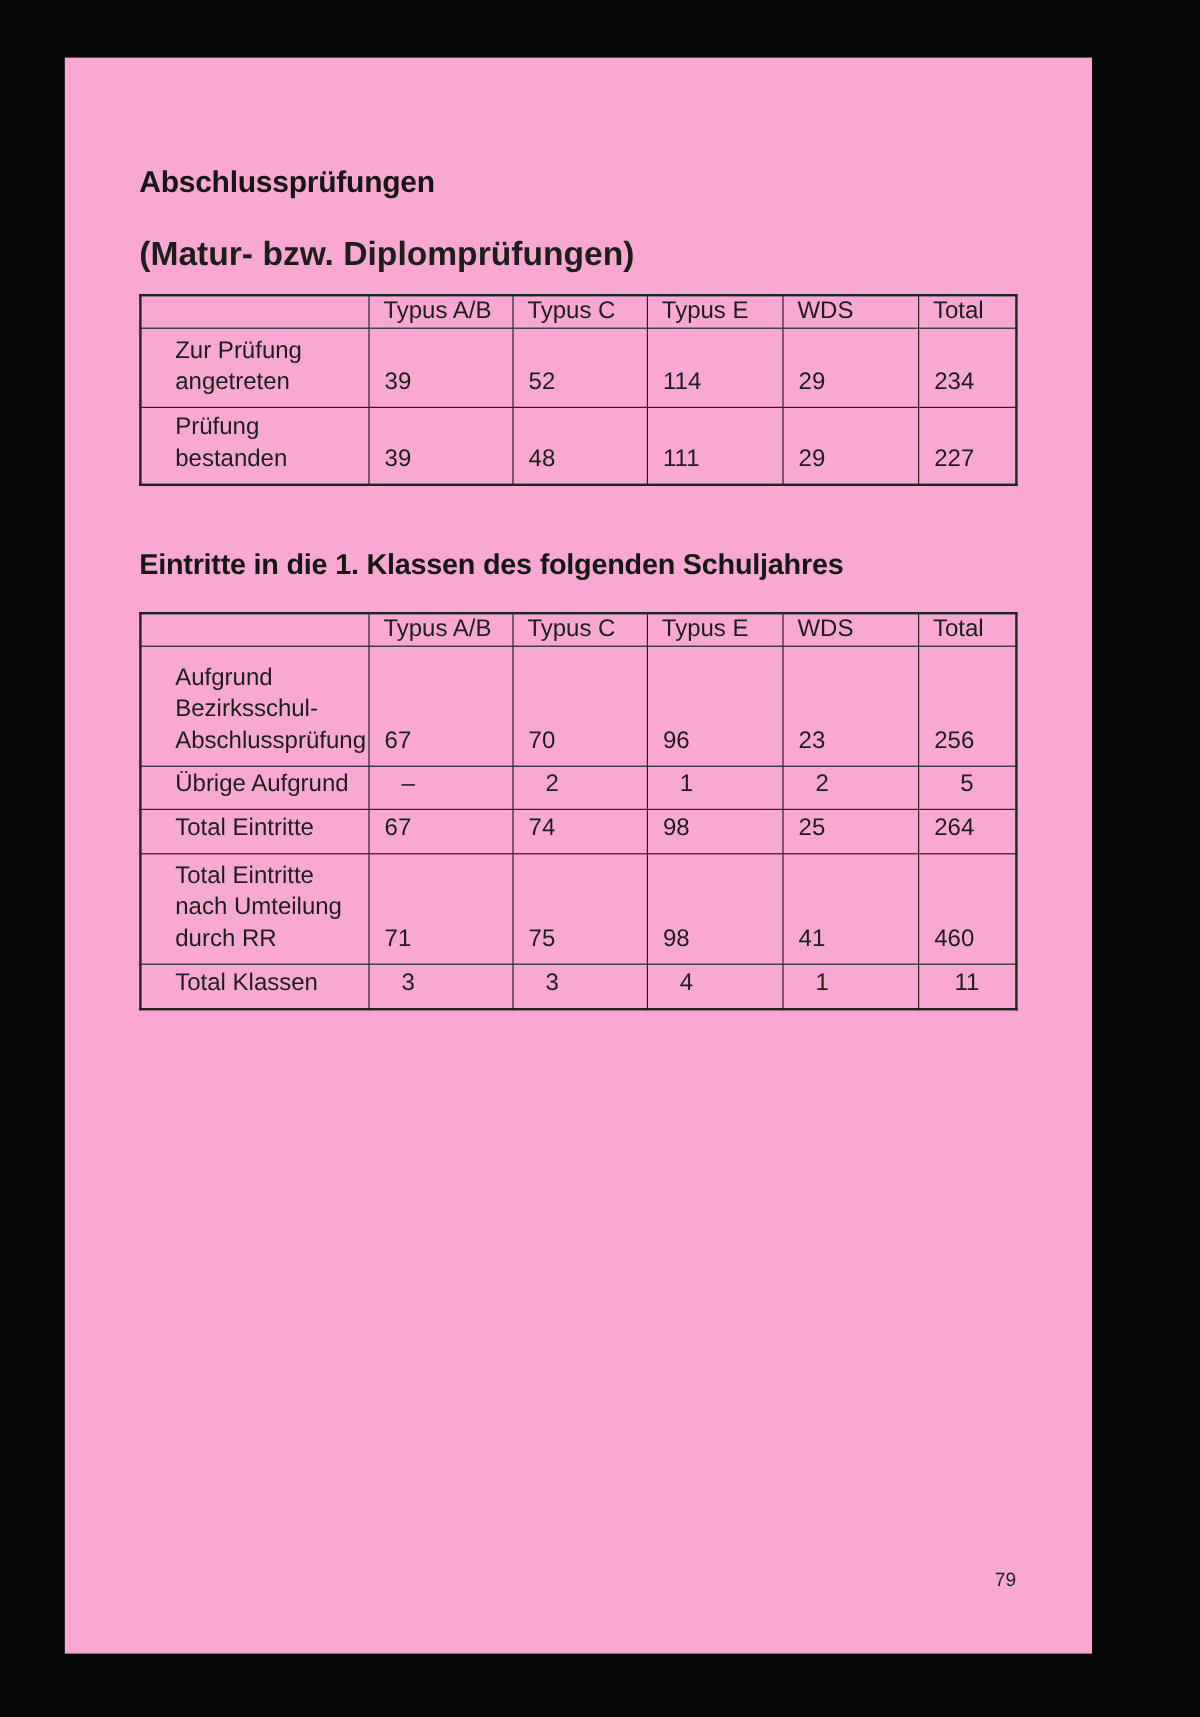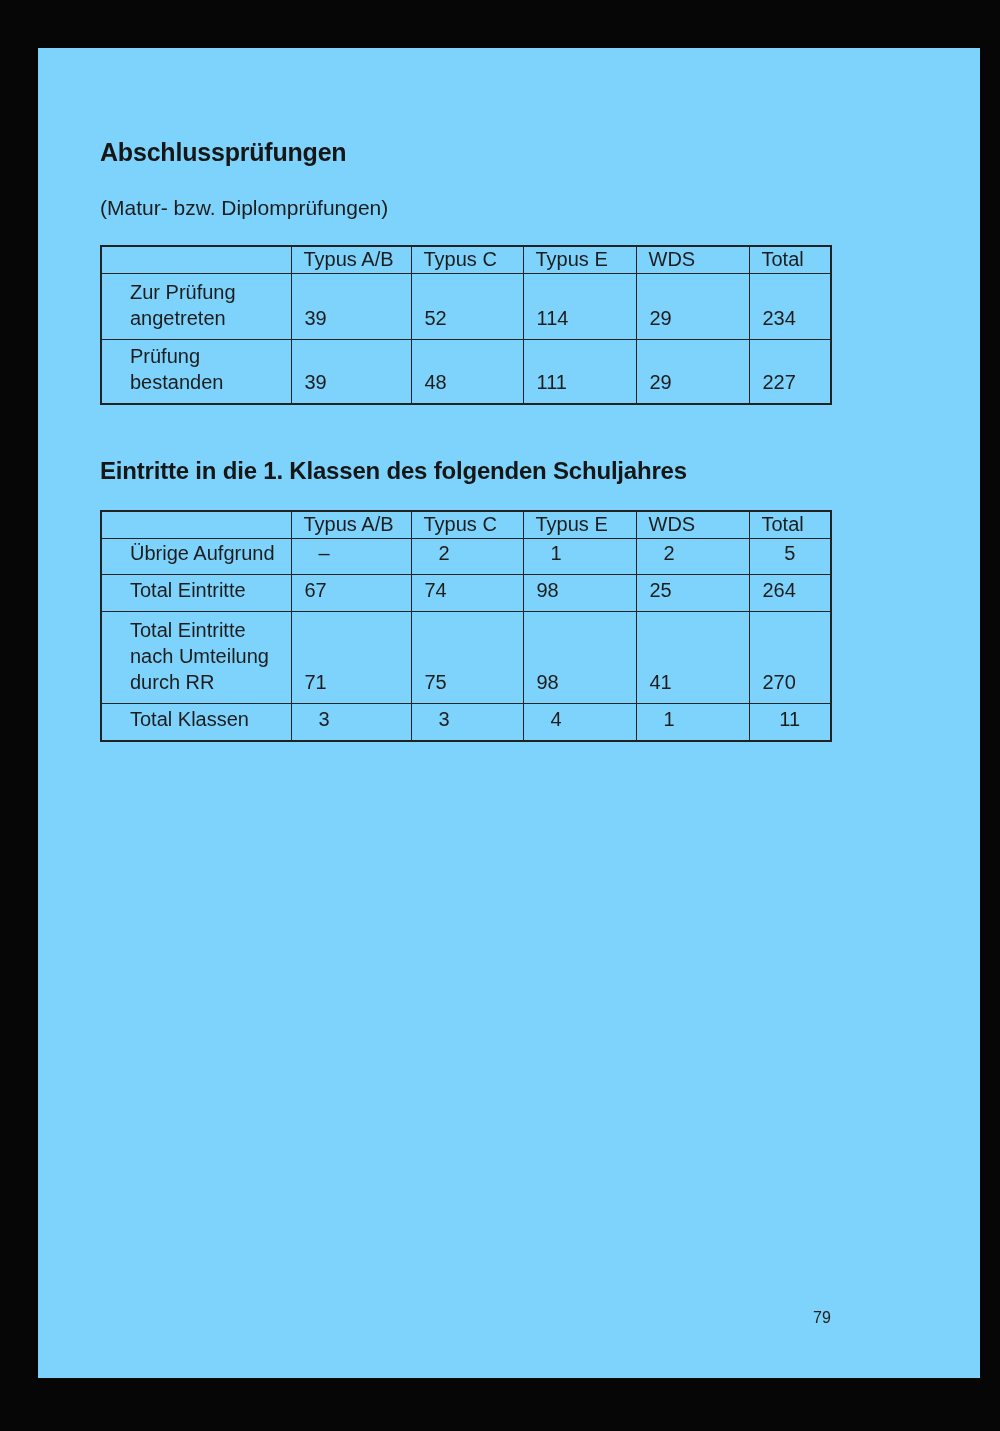--- a/index.html
+++ b/index.html
@@ -9,34 +9,34 @@
     overflow: hidden;
     font-family: "Liberation Sans", "DejaVu Sans", sans-serif;
   }
   .scan-bg {
     position: absolute; left: 0; top: 0;
     width: 1000px; height: 1431px;
     background: #060606;
   }
   .page {
     position: absolute;
-    left: 38px; top: 48px;
-    width: 942px; height: 1330px;
-    background: #7dd3fc;
+    left: 54px; top: 48px;
+    width: 856px; height: 1330px;
+    background: #f9a8d4;
     color: #1d1d1d;
   }
   .title {
     position: absolute; left: 62px; top: 90px;
     font-size: 25px; font-weight: bold;
     letter-spacing: -0.2px;
     color: #161616;
   }
   .subtitle {
     position: absolute; left: 62px; top: 148px;
-    font-size: 21px; font-weight: normal;
+    font-size: 28px; font-weight: bold;
     color: #1d1d1d;
   }
   .section-title {
     position: absolute; left: 62px; top: 409px;
     font-size: 24px; font-weight: bold;
     letter-spacing: -0.2px;
     color: #161616;
   }
   table.stat {
     position: absolute; left: 62px;
@@ -149,20 +149,30 @@
     </colgroup>
     <tbody>
       <tr class="h27">
         <th class="lbl"></th>
         <th>Typus A/B</th>
         <th>Typus C</th>
         <th>Typus E</th>
         <th>WDS</th>
         <th>Total</th>
       </tr>
+      <tr class="h100">
+        <td class="lbl">Aufgrund
+Bezirksschul-
+Abschlussprüfung</td>
+        <td class="num">67</td>
+        <td class="num">70</td>
+        <td class="num">96</td>
+        <td class="num">23</td>
+        <td class="num">256</td>
+      </tr>
       <tr class="h36 sparse">
         <td class="lbl">Übrige Aufgrund</td>
         <td class="num">–</td>
         <td class="num">2</td>
         <td class="num">1</td>
         <td class="num">2</td>
         <td class="num">5</td>
       </tr>
       <tr class="h37">
         <td class="lbl">Total Eintritte</td>
@@ -173,21 +183,21 @@
         <td class="num">264</td>
       </tr>
       <tr class="h92">
         <td class="lbl">Total Eintritte
 nach Umteilung
 durch RR</td>
         <td class="num">71</td>
         <td class="num">75</td>
         <td class="num">98</td>
         <td class="num">41</td>
-        <td class="num">270</td>
+        <td class="num">460</td>
       </tr>
       <tr class="h37 sparse">
         <td class="lbl">Total Klassen</td>
         <td class="num">3</td>
         <td class="num">3</td>
         <td class="num">4</td>
         <td class="num">1</td>
         <td class="num">11</td>
       </tr>
     </tbody>

